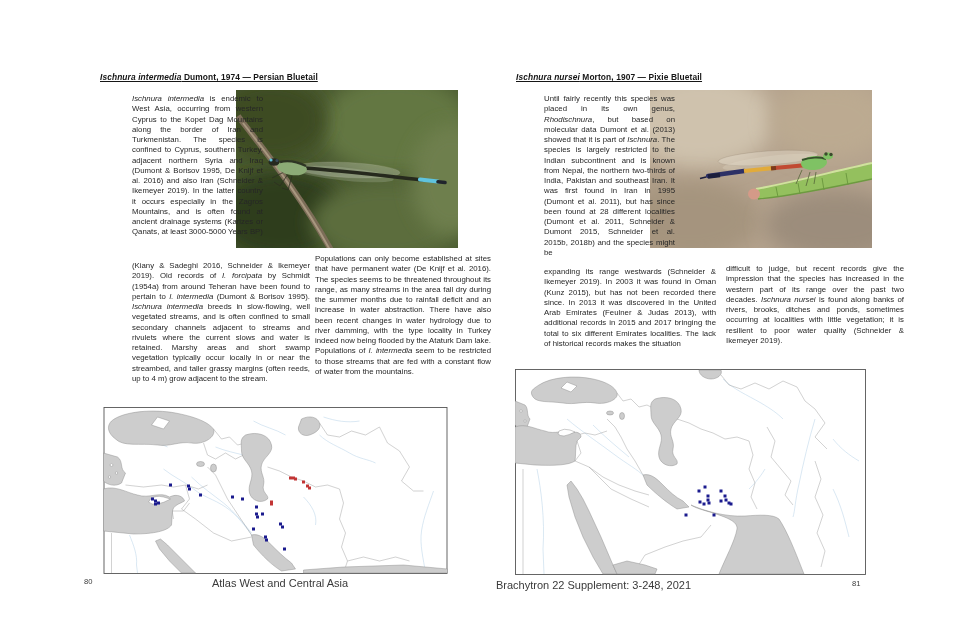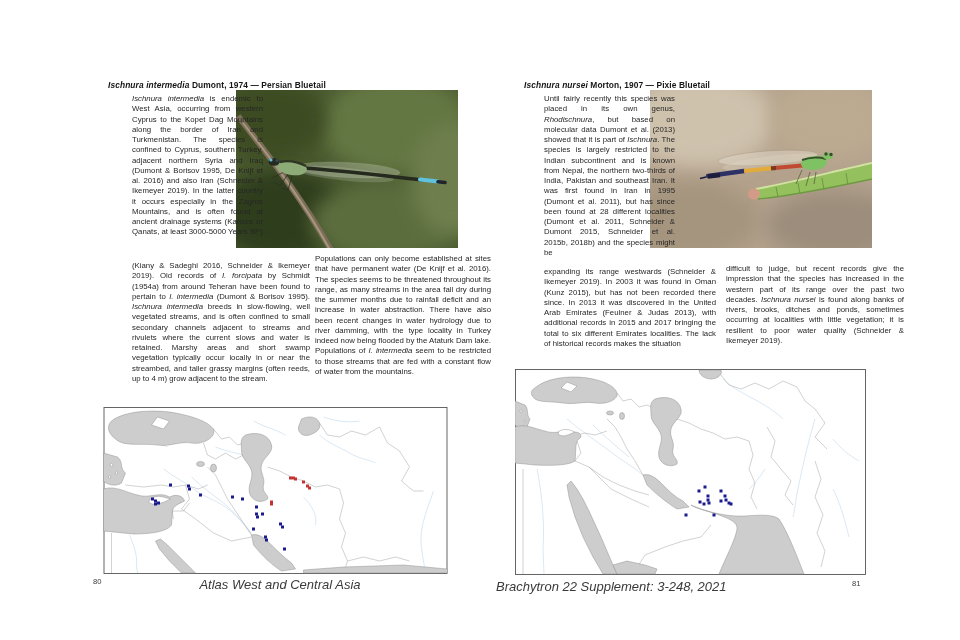--- a/index.html
+++ b/index.html
@@ -1,25 +1,25 @@
 <!DOCTYPE html>
 <html style="--map_sea: #cdcdcd; --map_border: #9a9a9a; --map_river: #b5d0e6; --map_frame: #555555; --dot_blue: #1b1b8e; --dot_red: #c23434;"><head>
 <meta charset="utf-8">
 <style>
   html,body{margin:0;padding:0;background:#ffffff;}
   .sheet{position:relative;width:960px;height:640px;background:#ffffff;overflow:hidden;
          font-family:"Liberation Sans",sans-serif;}
-  .title{position:absolute;margin:8px;font-size:8.4px;font-weight:bold;color:#161616;
-         letter-spacing:0.1px;white-space:nowrap;}
+  .title{position:absolute;margin:0;font-size:8.4px;font-weight:bold;color:#161616;
+         letter-spacing:0.1px;white-space:nowrap;text-decoration:underline;}
   .title .it{font-style:italic;}
   .txt{position:absolute;font-size:7.8px;line-height:10.25px;text-align:justify;
        color:#262626;margin-left:32px;}
   .txt .it{font-style:italic;}
   .pagenum{position:absolute;font-size:7.6px;color:#3a3a3a;}
-  .runfoot{position:absolute;font-size:13px;font-style:italic;color:#3a3a3a;}
+  .runfoot{position:absolute;font-size:11px;color:#3a3a3a;}
   .center{text-align:center;}
   figure{margin:0;padding:0;}
   .photo,.map{position:absolute;}
   .photo svg,.map svg{display:block;}
   
   .landframe{fill:#ffffff;stroke:var(--map_frame);stroke-width:0.9;}
   .sea{fill:var(--map_sea);stroke:#8a8a8a;stroke-width:0.45;}
   .isle{fill:#ffffff;stroke:#8a8a8a;stroke-width:0.45;}
   .bord{fill:none;stroke:var(--map_border);stroke-width:0.45;}
   .riv{fill:none;stroke:var(--map_river);stroke-width:0.5;}
@@ -135,21 +135,21 @@
           <rect x="190.5" y="70.5" width="3" height="3" fill="#c23434"></rect>
           <rect x="198.5" y="73.5" width="3" height="3" fill="#c23434"></rect>
           <rect x="202.5" y="77.5" width="3" height="3" fill="#c23434"></rect>
           <rect x="204.5" y="79.5" width="3" height="3" fill="#c23434"></rect>
           <rect x="166.5" y="93.5" width="3" height="3" fill="#c23434"></rect>
           <rect x="166.5" y="95.5" width="3" height="3" fill="#c23434"></rect>
         </g>
     </svg>
   </figure>
 
-  <div class="pagenum" style="left:93px;top:577px;">80</div>
+  <div class="pagenum" style="left:84px;top:577px;">80</div>
   <div class="runfoot center" style="left:100px;top:577px;width:360px;">Atlas West and Central Asia</div>
 
   <h1 class="title" style="left:516px;top:72px;"><span class="it">Ischnura nursei</span><span> Morton, 1907 — Pixie Bluetail</span></h1>
 
   <figure class="photo" style="left:650px;top:90px;width:222px;height:158px;">
     <svg viewBox="0 0 222 158" width="222" height="158">
       <defs>
         <filter id="b2" x="-50%" y="-50%" width="200%" height="200%">
             <feGaussianBlur stdDeviation="10"></feGaussianBlur>
           </filter>

